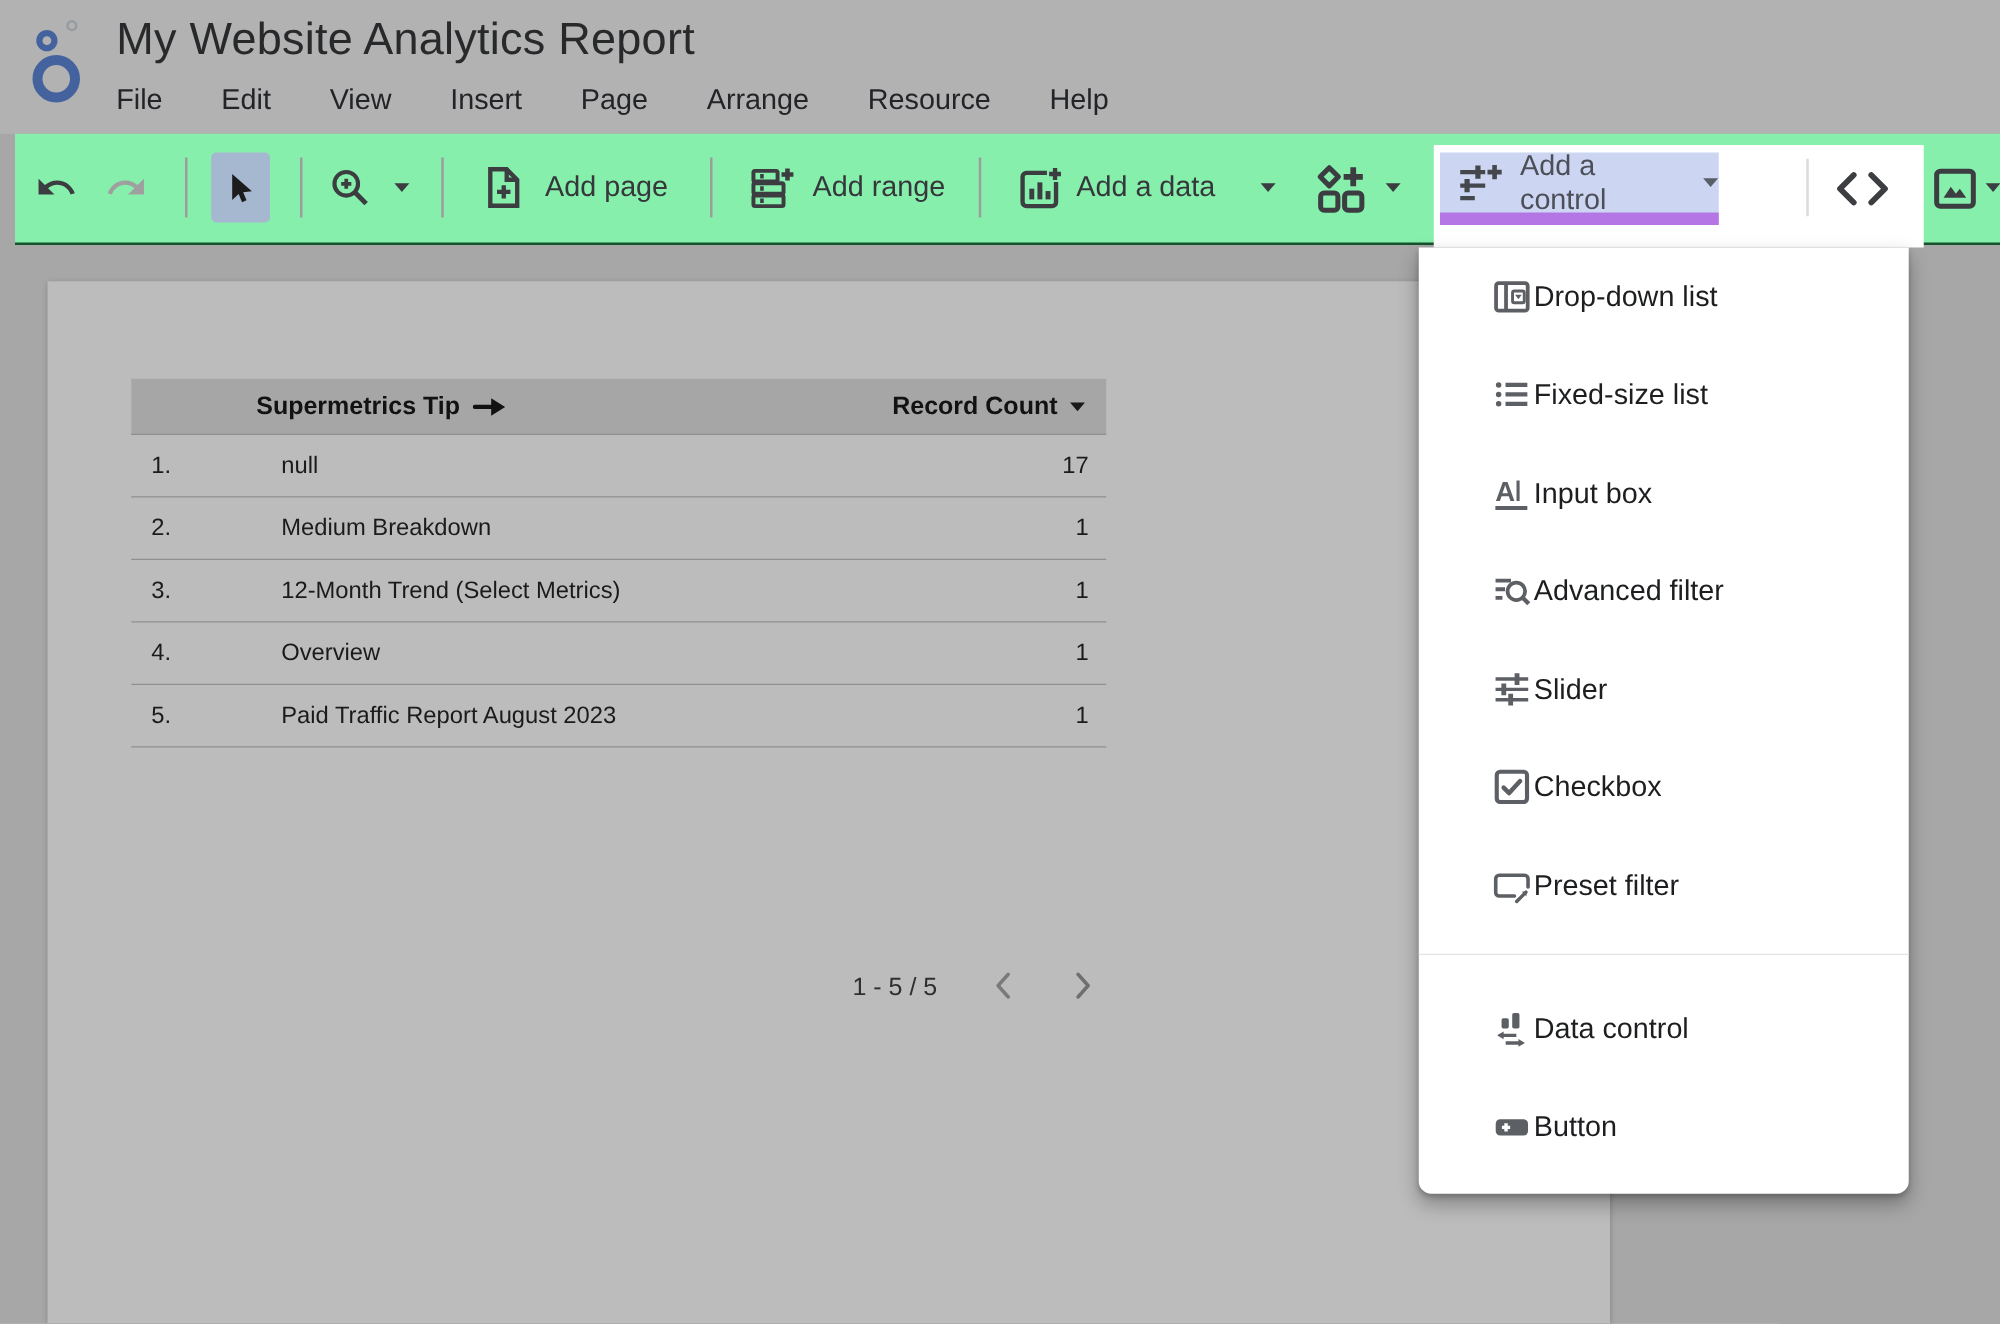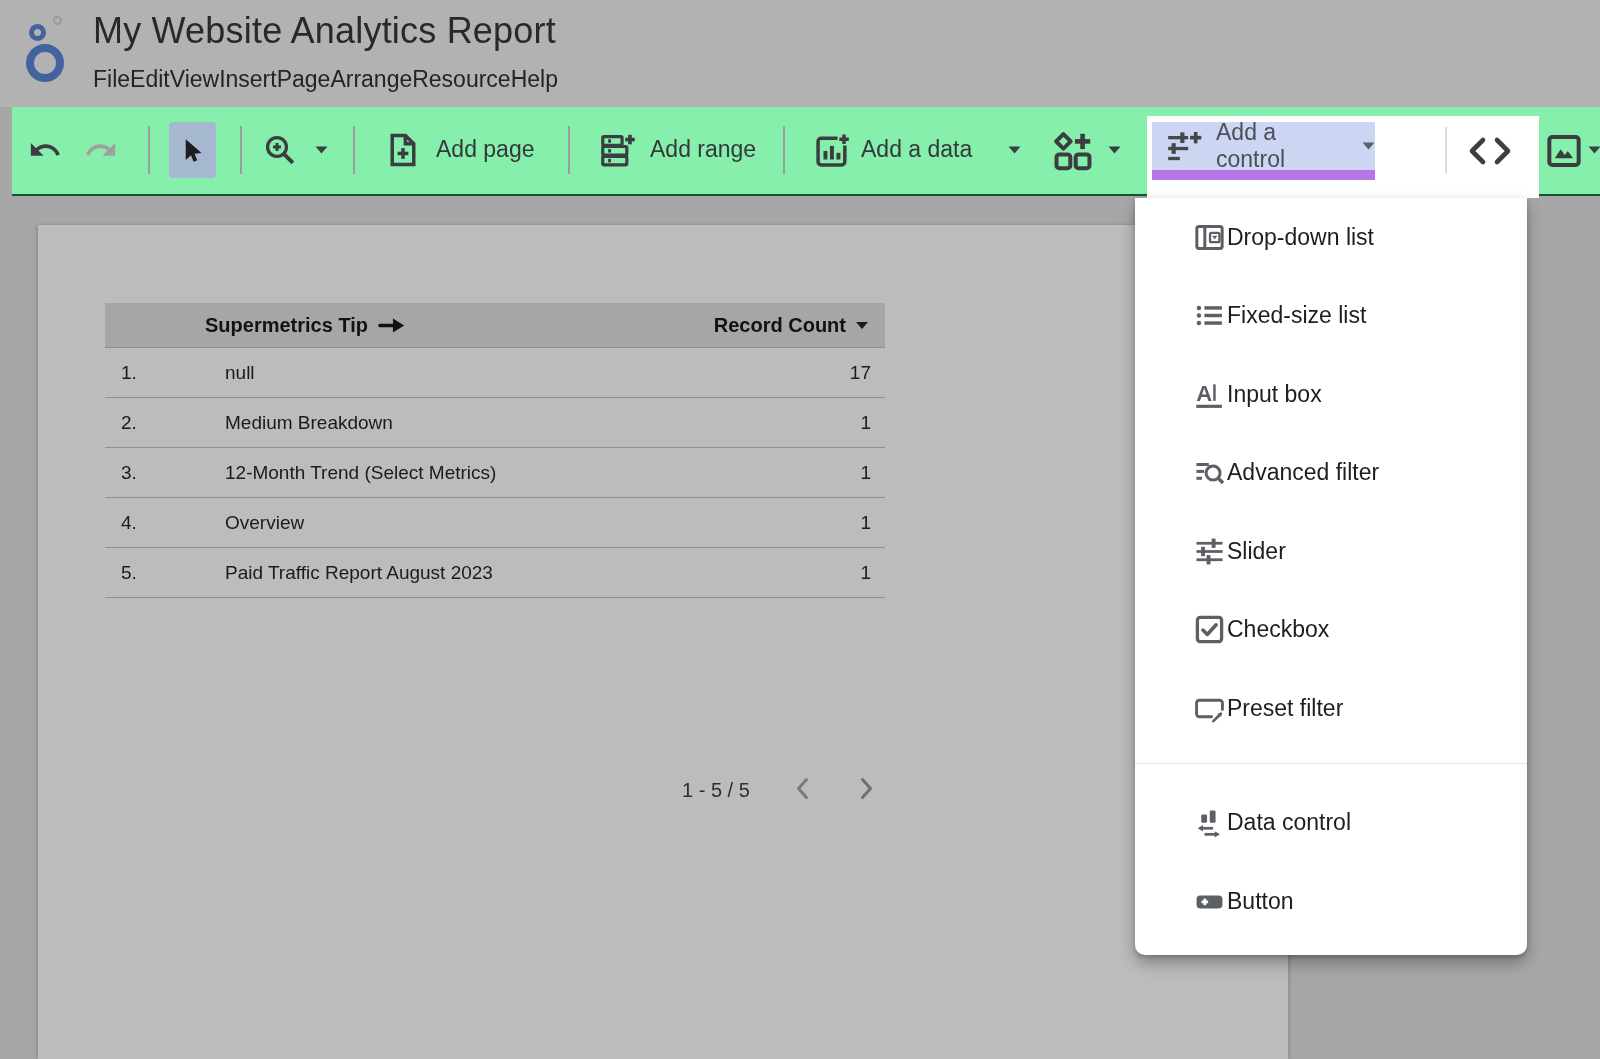--- a/index.html
+++ b/index.html
@@ -7,21 +7,21 @@
   .screen { position:relative; width:1600px; height:1059px; overflow:hidden; background:#a7a7a7; }
 
   
   .app-header { position:absolute; left:0; top:0; width:1600px; height:107px; background:#b2b2b2; }
   .logo { position:absolute; left:18px; top:8px; width:62px; height:82px; }
   .logo .ring { position:absolute; border-radius:50%; }
   .logo .big { left:8px; top:36px; width:38px; height:38px; border:8px solid #44639e; }
   .logo .med { left:11px; top:16px; width:17px; height:17px; border:5px solid #44639e; }
   .logo .sml { left:35px; top:8px; width:9px; height:9px; border:2.5px solid #979ba2; }
   .report-title { position:absolute; left:93px; top:10px; font-size:36px; color:#28292b; letter-spacing:.2px; }
-  .menubar { position:absolute; left:93px; top:66px; display:flex; font-size:23px; color:#232428; }
+  .menubar { position:absolute; left:93px; top:66px; display:flex; gap:47px; font-size:23px; color:#232428; }
   .menubar .mitem { cursor:pointer; }
 
   
   .toolbar { position:absolute; left:12px; top:107px; width:1600px; height:89px; background:#86efac; border-bottom:2px solid #14532d; }
   .tbi { position:absolute; color:#3b3d41; display:flex; align-items:center; justify-content:center; }
   .tb-sep { position:absolute; top:19px; width:2px; height:48px; background:#9d9d9d; }
   .tb-label { position:absolute; top:29px; font-size:23px; color:#35373b; white-space:nowrap; }
   .cursor-box { position:absolute; left:157px; top:15px; width:47px; height:56px; background:#a6b8d0; border-radius:4px; display:flex; align-items:center; justify-content:center; }
   .tb-white { position:absolute; left:1135px; top:9px; width:392px; height:82px; background:#ffffff; z-index:25; }
   .control-btn { position:absolute; left:1140px; top:15px; width:223px; height:58px; z-index:26;

